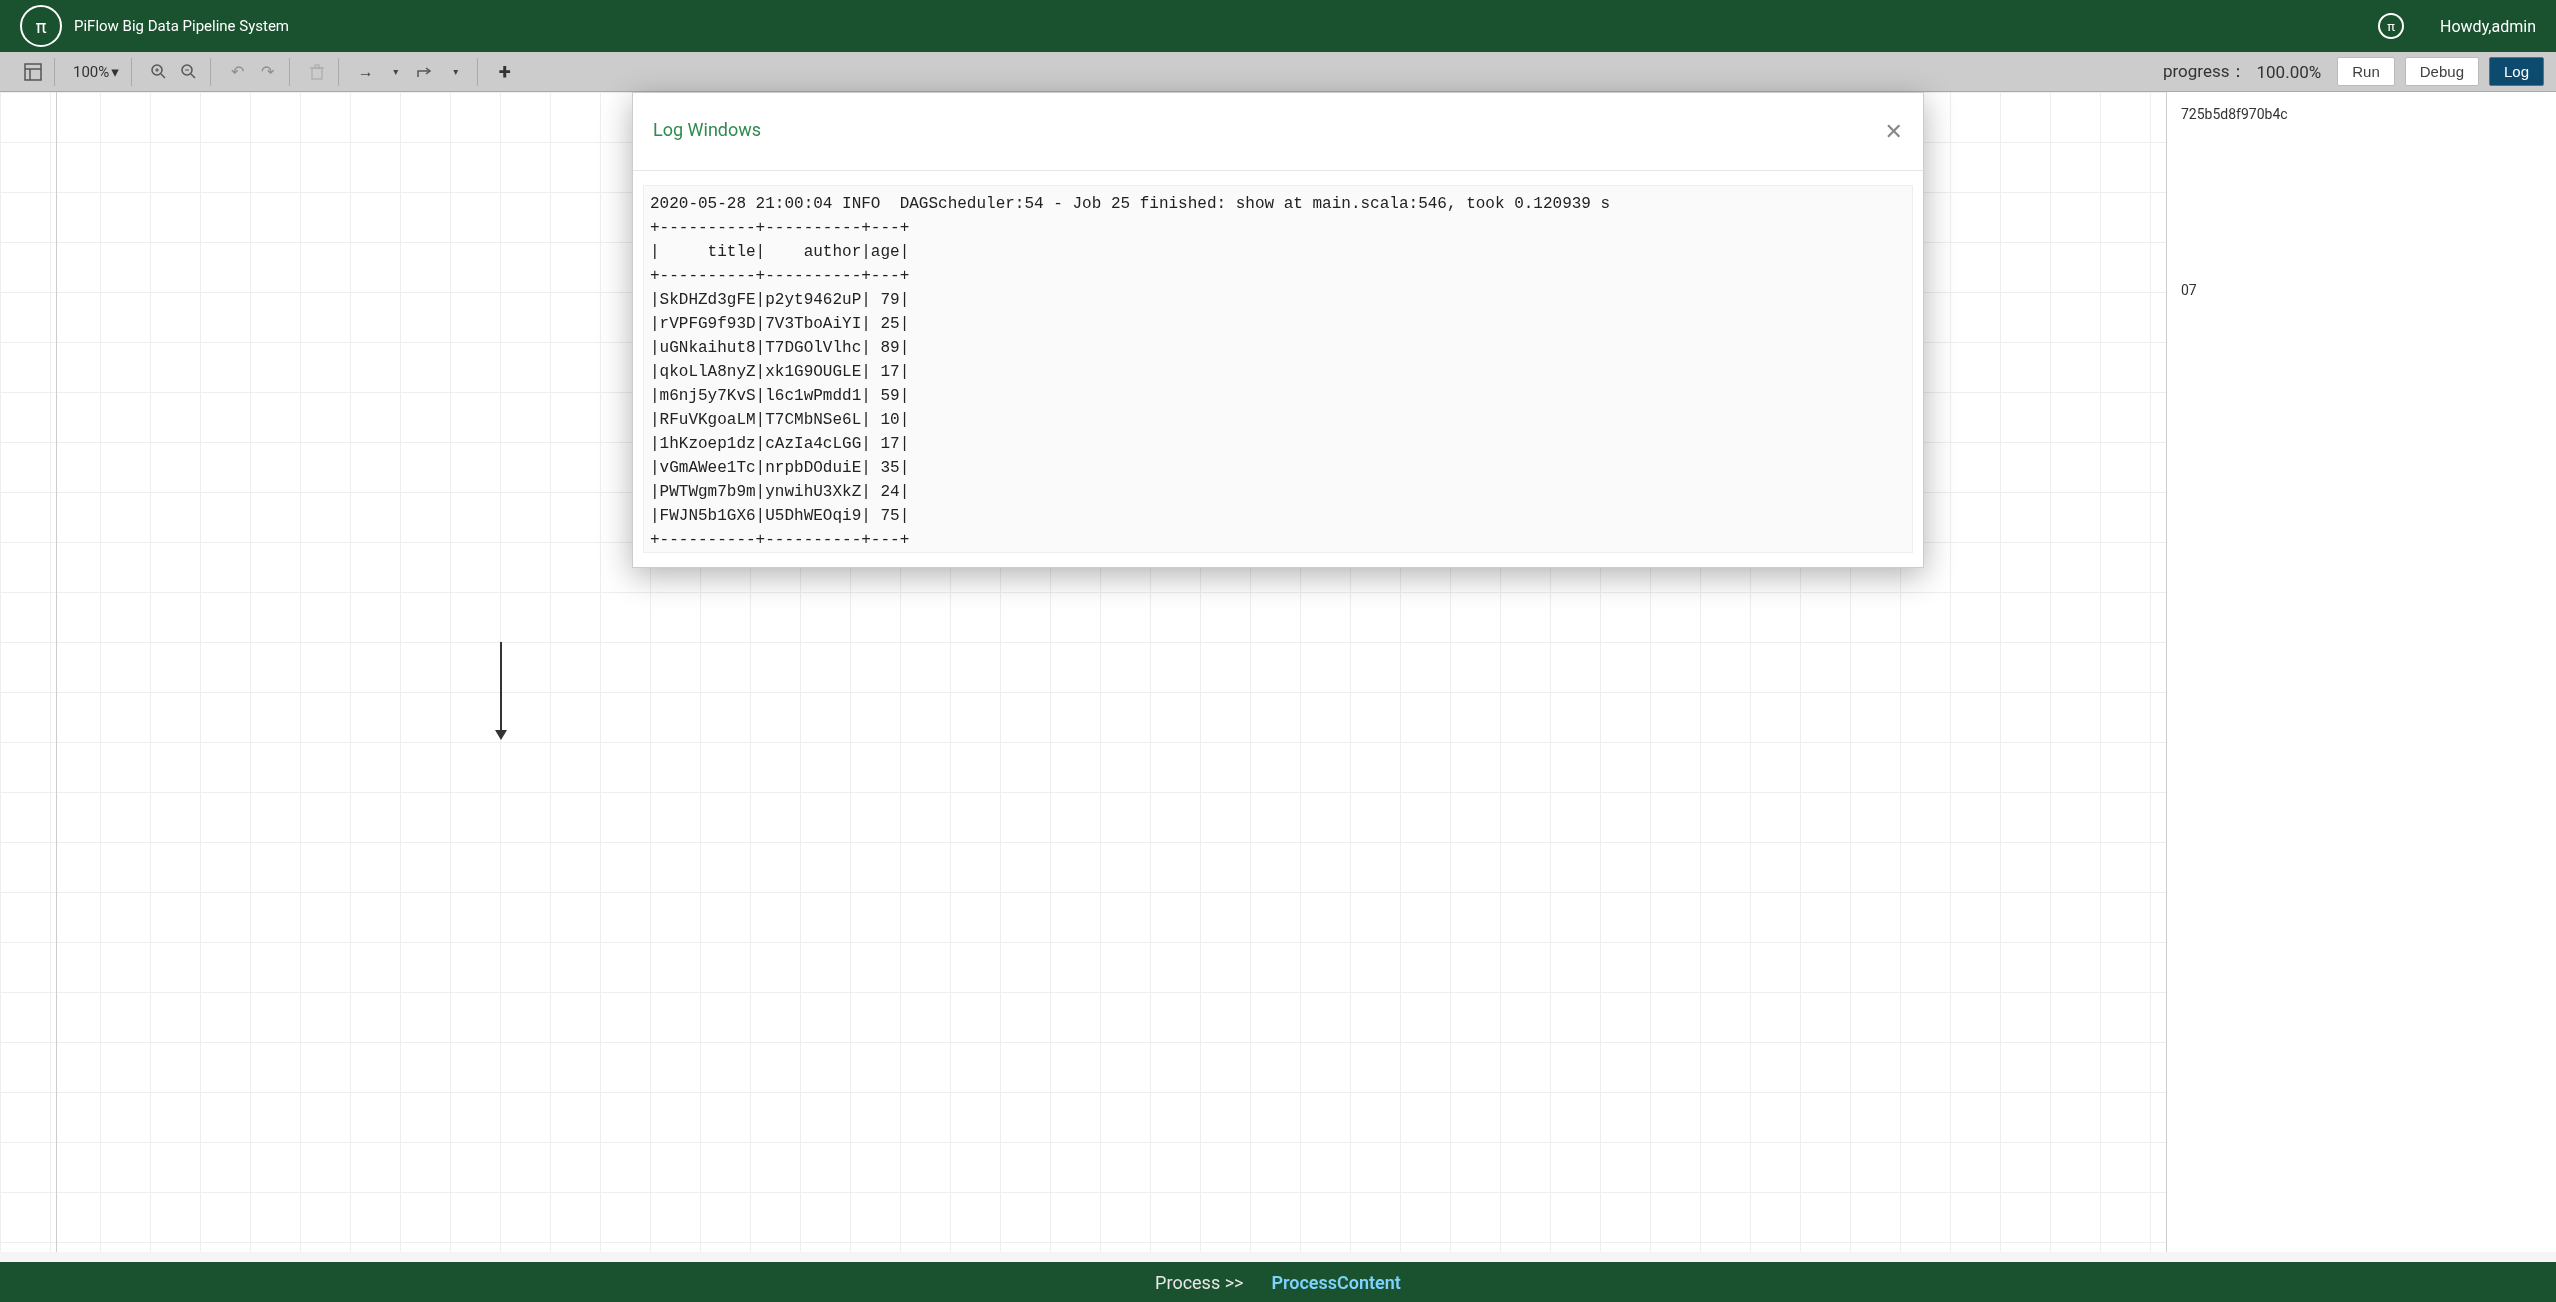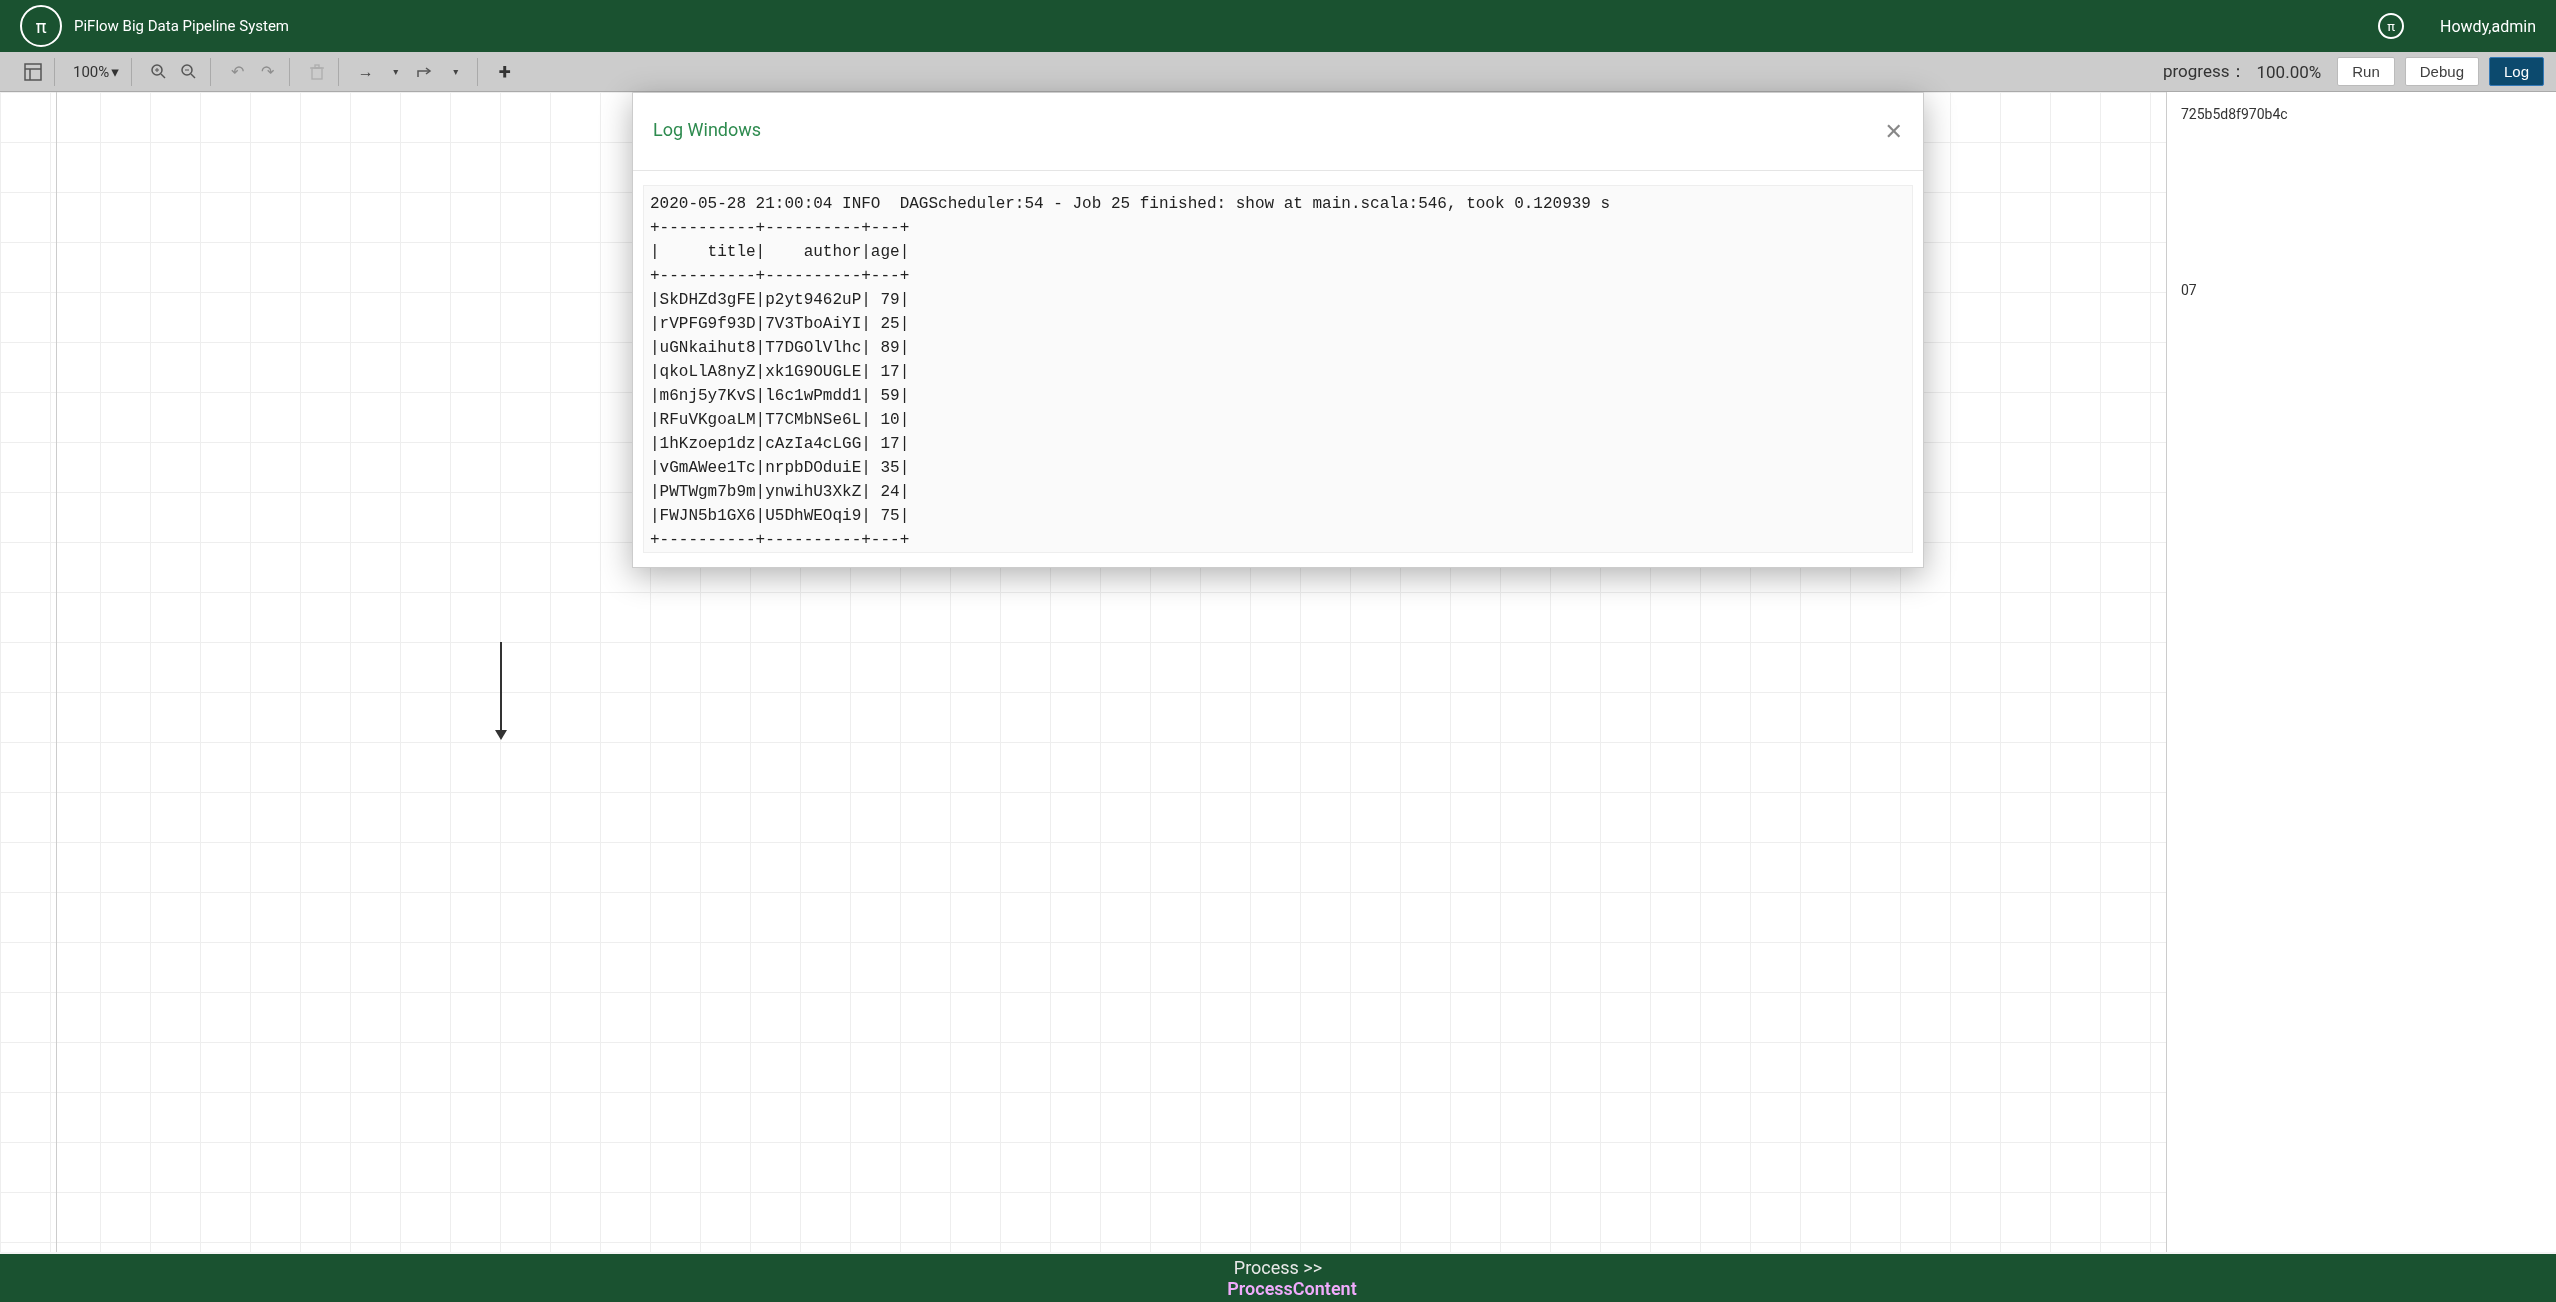--- a/index.html
+++ b/index.html
@@ -103,25 +103,25 @@
       content: "";
       position: absolute; bottom: -8px; left: -5px;
       border-left: 6px solid transparent;
       border-right: 6px solid transparent;
       border-top: 10px solid #333;
     }
 
     .footer {
       position: absolute; bottom: 0; left: 0; right: 0;
       background: #1a5230;
-      height: 48px;
-      display: flex; align-items: center; justify-content: center;
-      color: #e8e8e8; font-size: 18px; flex-direction: column;
-    }
-    .footer strong { color: #f0abfc; font-weight: 600; margin-left: 4px; padding-left: 24px;}
+      height: 40px;
+      display: flex; align-items: center; justify-content: center;
+      color: #e8e8e8; font-size: 18px;
+    }
+    .footer strong { color: #7dd3fc; font-weight: 600; margin-left: 4px; padding-left: 24px;}
 
     .modal-overlay {
       position: absolute;
       top: 92px; left: 0; right: 0; bottom: 50px;
       display: flex; align-items: flex-start; justify-content: center;
       pointer-events: none;
     }
     .modal {
       background: #fff;
       width: 1292px;

